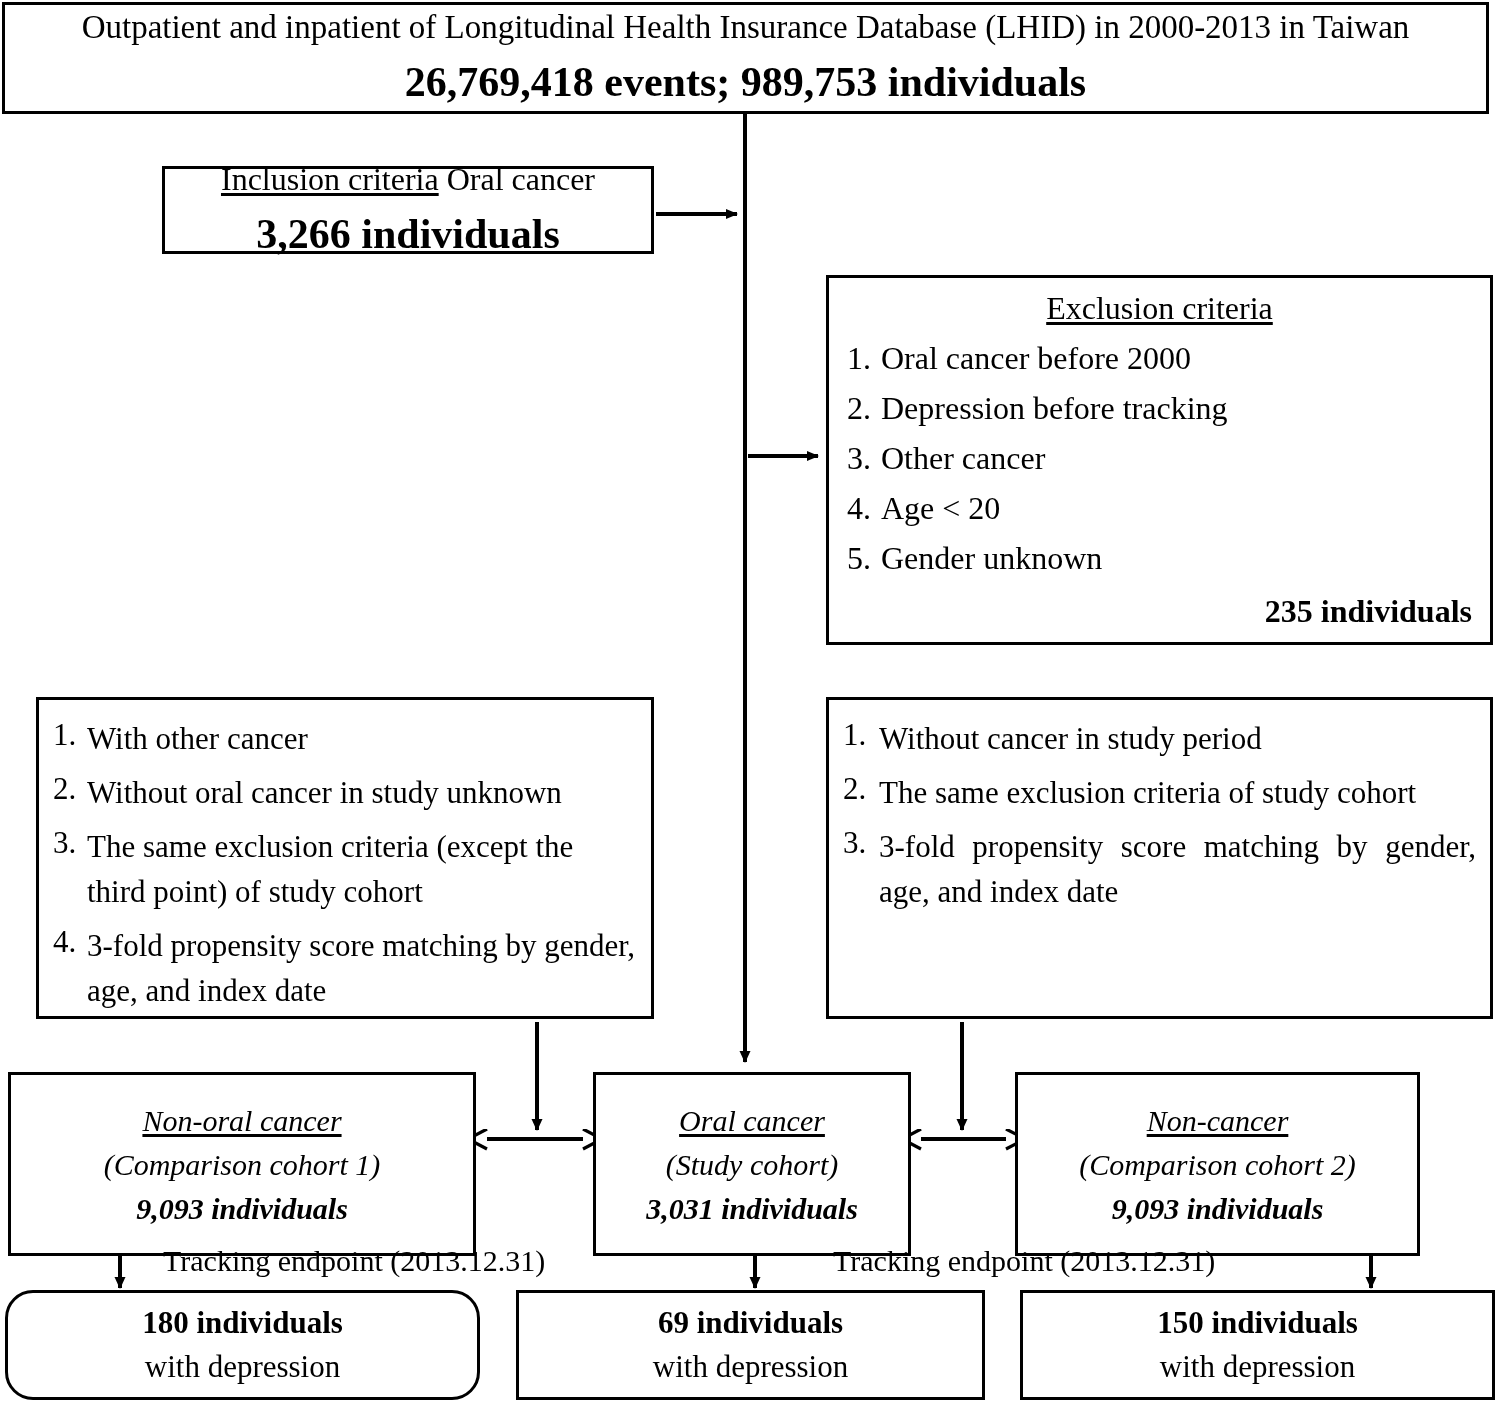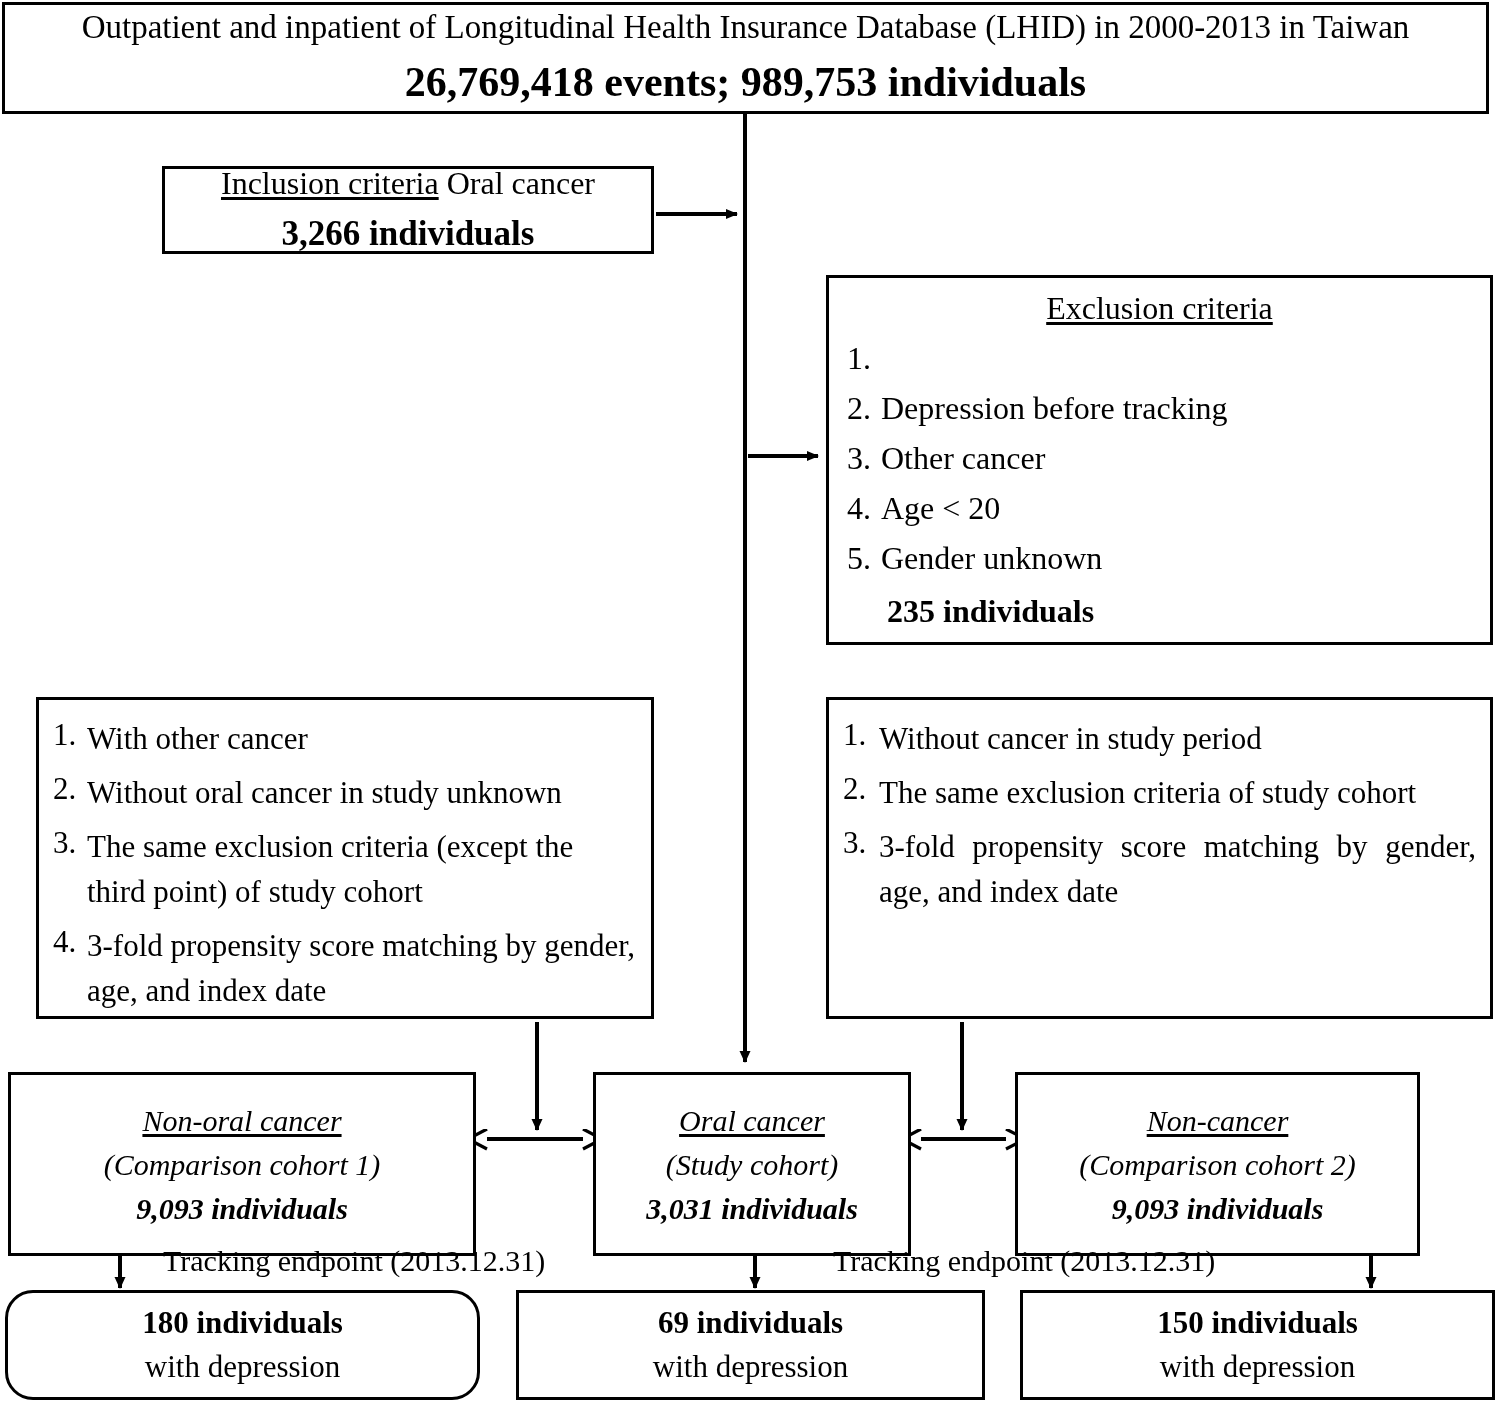--- a/index.html
+++ b/index.html
@@ -45,35 +45,35 @@
   
   #title-box { left: 2px; top: 2px; width: 1487px; height: 112px; }
   #title-box .box-inner { padding: 4px 10px; }
   #title-box .t1 { font-size: 33px; text-align: center; }
   #title-box .t2 { font-size: 42px; font-weight: bold; margin-top: 6px; }
 
   
   #inclusion-box { left: 162px; top: 166px; width: 492px; height: 88px; }
   #inclusion-box .box-inner { padding: 4px 10px; }
   #inclusion-box .t1 { font-size: 32px; }
-  #inclusion-box .t2 { font-size: 35px; font-weight: bold; margin-top: 6px; text-align: center; }
+  #inclusion-box .t2 { font-size: 42px; font-weight: bold; margin-top: 6px; text-align: center; }
 
   
   #exclusion-box { left: 826px; top: 275px; width: 667px; height: 370px; }
   #exclusion-box .box-inner { padding: 8px 18px; justify-content: flex-start; }
   #exclusion-box .head { font-size: 32px; text-align: center; margin-top: 4px; }
   #exclusion-box .item {
     font-size: 32px;
     text-align: left;
     margin-top: 13px;
     display: flex;
   }
   #exclusion-box .item .num { width: 34px; flex: 0 0 34px; }
   #exclusion-box .tot {
-    font-size: 32px; font-weight: bold; text-align: left;
+    font-size: 32px; font-weight: bold; text-align: right;
     margin-top: 16px; padding-left: 40px;
   }
 
   
   #left-criteria-box { left: 36px; top: 697px; width: 618px; height: 322px; }
   #left-criteria-box .box-inner { padding: 8px 14px; justify-content: flex-start; }
   #left-criteria-box .item {
     font-size: 31px; text-align: left; margin-top: 9px; display: flex;
   }
   #left-criteria-box .item .num { width: 34px; flex: 0 0 34px; }
@@ -199,20 +199,21 @@
       <span class="ln ctr t2">3,266 individuals</span>
     </div>
   </div>
 
   <div class="box" id="exclusion-box">
     <div class="box-inner">
       <div class="head"><span class="ul-head">Exclusion criteria</span></div>
 
       <div class="item">
         <span class="num">1.</span>
+        <span class="txt">Oral cancer before 2000</span>
       </div>
       <div class="item">
         <span class="num">2.</span>
         <span class="txt">Depression before tracking</span>
       </div>
       <div class="item">
         <span class="num">3.</span>
         <span class="txt">Other cancer</span>
       </div>
       <div class="item">

